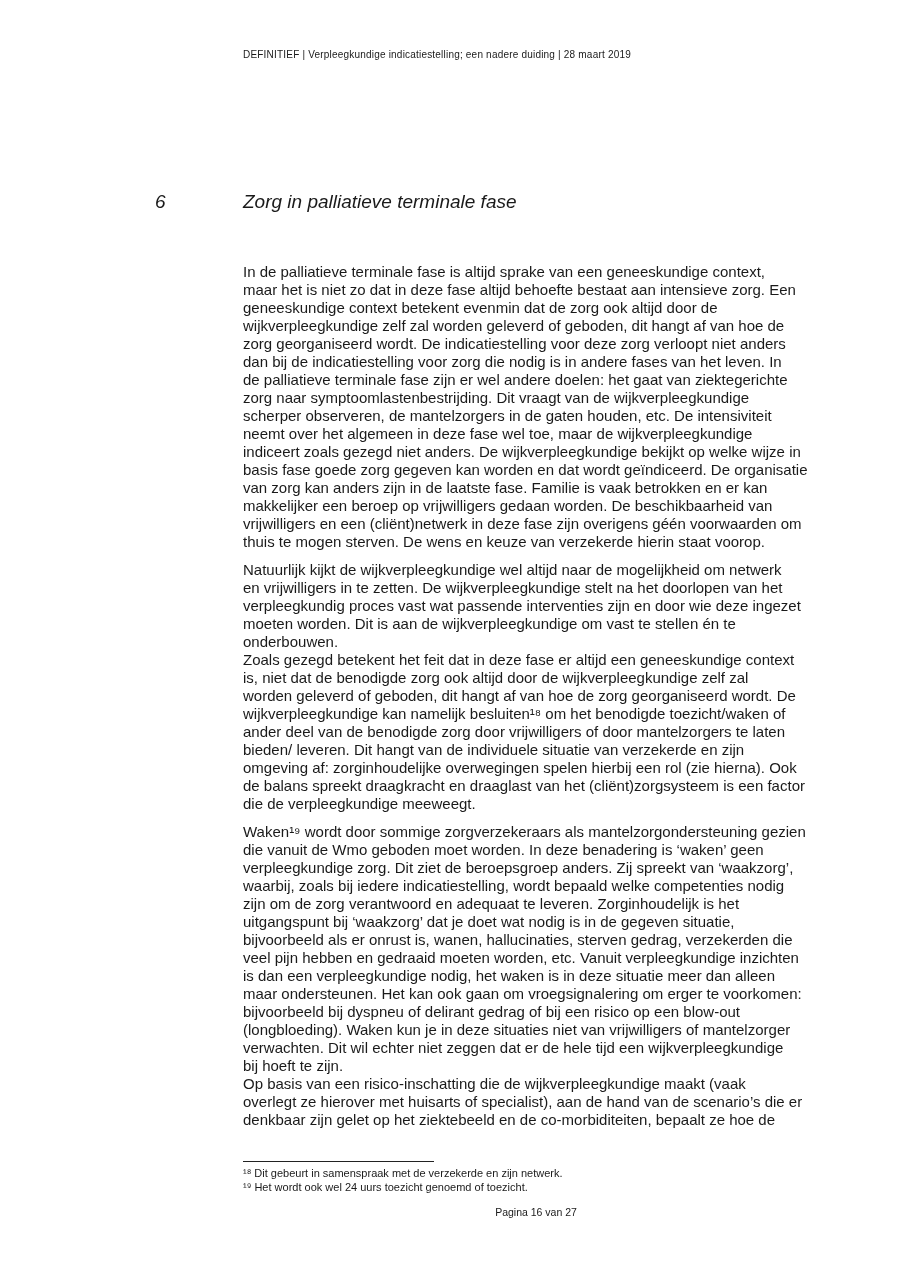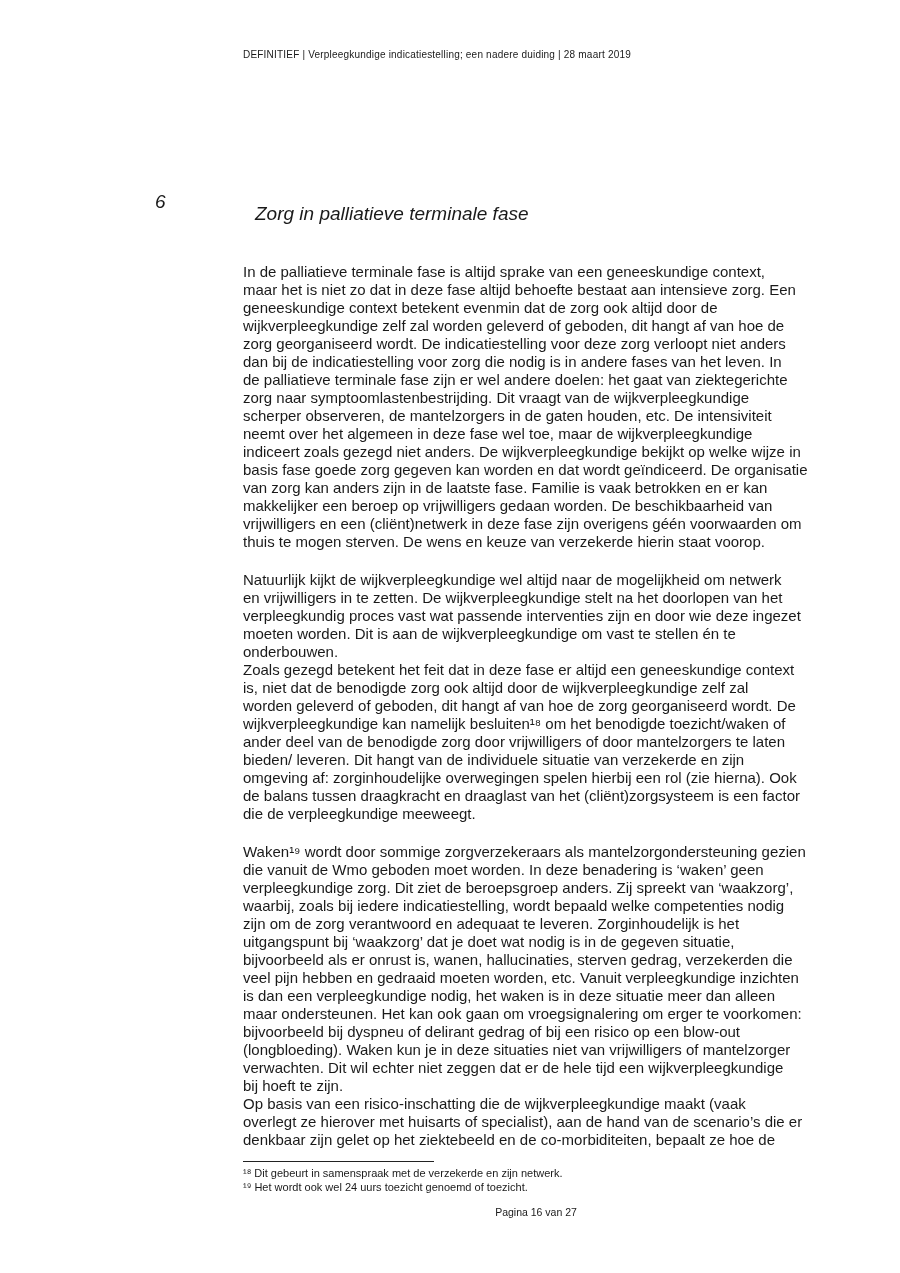--- a/index.html
+++ b/index.html
@@ -31,41 +31,41 @@
     top: 191px;
     font-size: 19px;
     font-style: italic;
     font-weight: normal;
     color: #1a1a1a;
   }
   .chapter-title {
     position: absolute;
     left: 243px;
     top: 191px;
-    margin: 12px;
+    margin: 0;
     font-size: 19px;
     font-style: italic;
     font-weight: normal;
     color: #1a1a1a;
     white-space: nowrap;
   }
   .body-text {
     position: absolute;
     left: 243px;
     top: 263px;
     width: 586px;
     font-size: 15px;
     line-height: 18px;
     color: #1a1a1a;
   }
   .para > div {
     white-space: nowrap;
   }
   .para.gap {
-    margin-top: 20px;
+    margin-top: 10px;
   }
   .footnote-rule {
     position: absolute;
     left: 243px;
     top: 1161px;
     width: 191px;
     height: 0;
     border-top: 1.5px solid #222222;
   }
   .footnotes {
@@ -128,21 +128,21 @@
         <div>onderbouwen.</div>
       </div>
     <div class="para">
         <div>Zoals gezegd betekent het feit dat in deze fase er altijd een geneeskundige context</div>
         <div>is, niet dat de benodigde zorg ook altijd door de wijkverpleegkundige zelf zal</div>
         <div>worden geleverd of geboden, dit hangt af van hoe de zorg georganiseerd wordt. De</div>
         <div>wijkverpleegkundige kan namelijk besluiten¹⁸ om het benodigde toezicht/waken of</div>
         <div>ander deel van de benodigde zorg door vrijwilligers of door mantelzorgers te laten</div>
         <div>bieden/ leveren. Dit hangt van de individuele situatie van verzekerde en zijn</div>
         <div>omgeving af: zorginhoudelijke overwegingen spelen hierbij een rol (zie hierna). Ook</div>
-        <div>de balans tussen draagkracht en draaglast van het (cliënt)zorgsysteem is een factor</div>
+        <div>de balans spreekt draagkracht en draaglast van het (cliënt)zorgsysteem is een factor</div>
         <div>die de verpleegkundige meeweegt.</div>
       </div>
     <div class="para gap">
         <div>Waken¹⁹ wordt door sommige zorgverzekeraars als mantelzorgondersteuning gezien</div>
         <div>die vanuit de Wmo geboden moet worden. In deze benadering is ‘waken’ geen</div>
         <div>verpleegkundige zorg. Dit ziet de beroepsgroep anders. Zij spreekt van ‘waakzorg’,</div>
         <div>waarbij, zoals bij iedere indicatiestelling, wordt bepaald welke competenties nodig</div>
         <div>zijn om de zorg verantwoord en adequaat te leveren. Zorginhoudelijk is het</div>
         <div>uitgangspunt bij ‘waakzorg’ dat je doet wat nodig is in de gegeven situatie,</div>
         <div>bijvoorbeeld als er onrust is, wanen, hallucinaties, sterven gedrag, verzekerden die</div>

